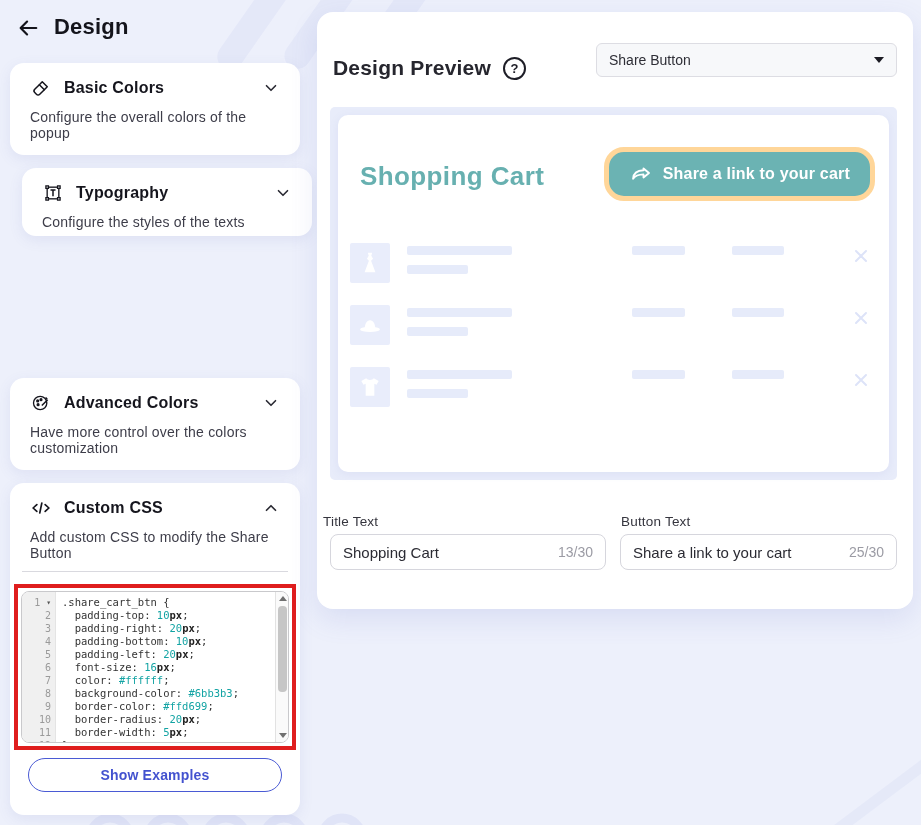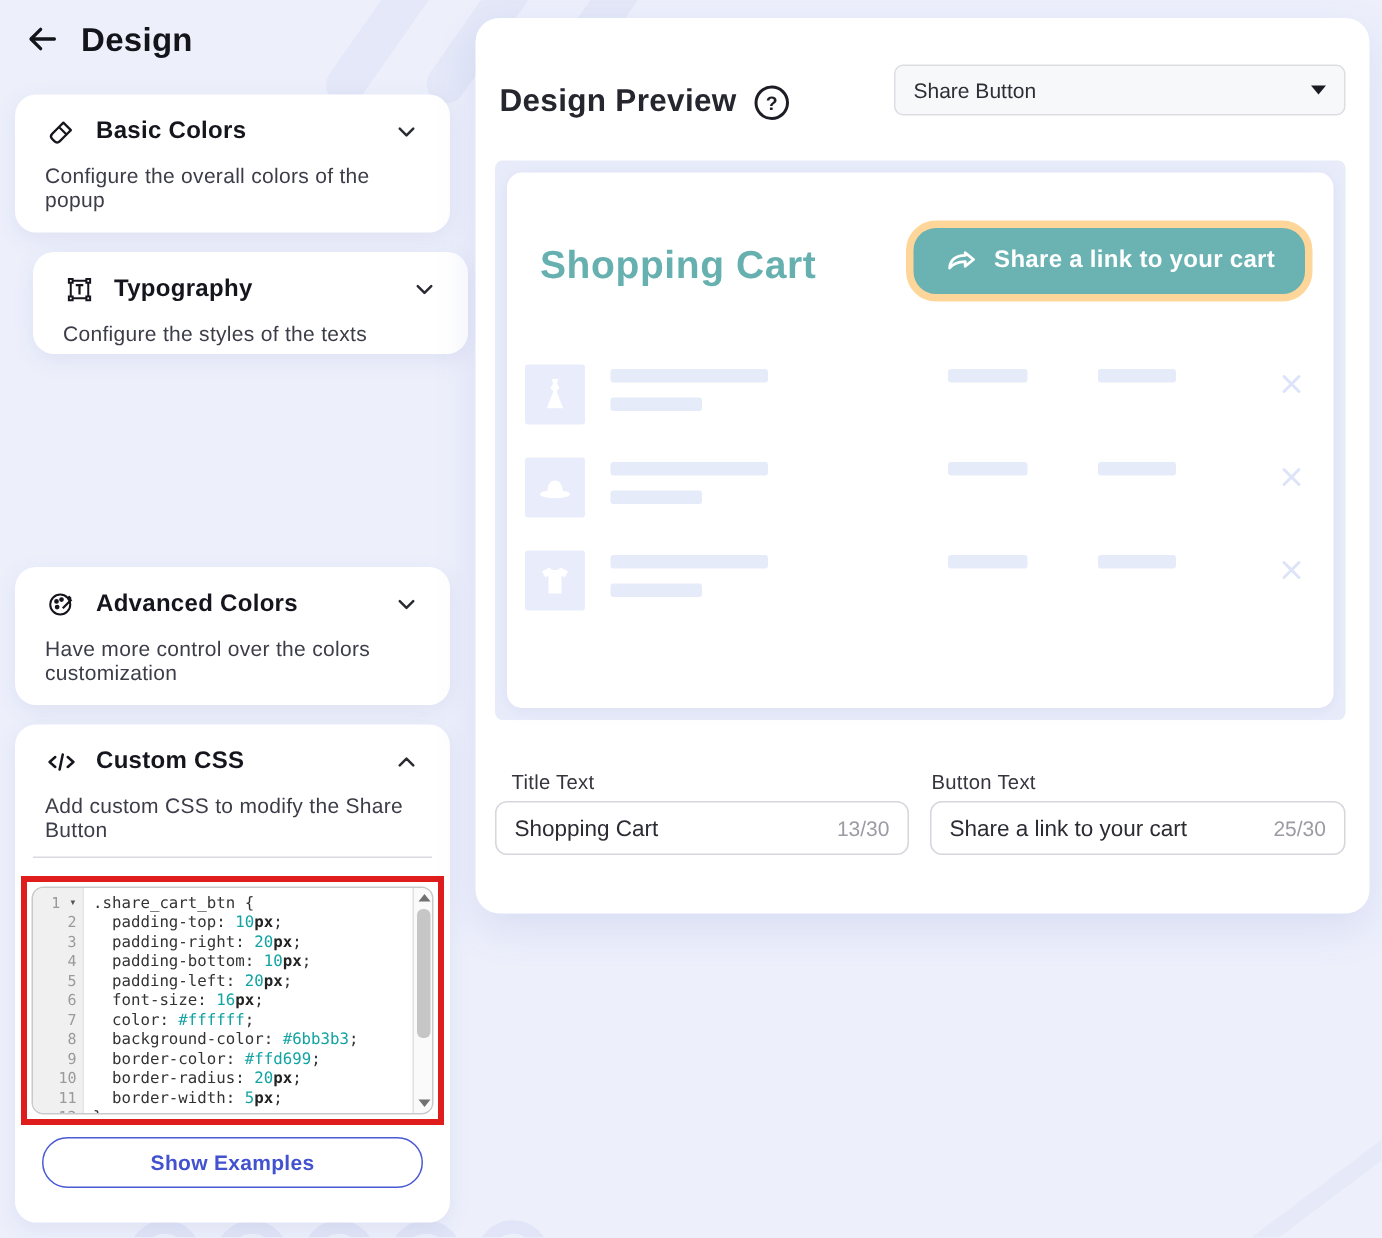--- a/index.html
+++ b/index.html
@@ -4,21 +4,21 @@
 <style>
   * { margin:0; padding:0; box-sizing:border-box; }
   html,body { width:921px; height:825px; }
   body { font-family:"Liberation Sans", sans-serif; background:#edf0fb; overflow:hidden; }
   #stage { position:relative; width:921px; height:825px; background:#edf0fb; }
 
   
   #bg-decor { position:absolute; inset:0; pointer-events:none; }
 
   
-  .side-header { position:absolute; left:16px; top:14px; display:flex; align-items:flex-start; gap:14px; }
+  .side-header { position:absolute; left:16px; top:14px; display:flex; align-items:flex-end; gap:14px; }
   .back-btn { width:24px; height:24px; display:flex; align-items:center; justify-content:center; cursor:pointer; }
   .side-title { font-size:22px; font-weight:800; color:#14141b; letter-spacing:.2px; }
 
   .card { position:absolute; left:10px; width:290px; background:#ffffff; border-radius:14px;
           box-shadow:0 4px 14px rgba(90,100,180,.10); }
   .card-head { display:flex; align-items:center; gap:12px; padding:14px 20px 0 20px; cursor:pointer; }
   .card-icon { width:22px; height:22px; flex:0 0 22px; display:flex; align-items:center; justify-content:center; }
   .card-title { font-size:16px; font-weight:800; color:#15151d; letter-spacing:.2px; flex:1; }
   .chev { width:18px; height:18px; }
   .card-desc { padding:10px 20px 0 20px; font-size:14px; color:#3d3d49; letter-spacing:.2px; }
@@ -287,21 +287,21 @@
           <div class="bar bar-short"></div>
           <div class="bar bar-sm1"></div>
           <div class="bar bar-sm2"></div>
           <svg class="row-close" viewBox="0 0 16 16" stroke="#dde3f8" stroke-width="2" stroke-linecap="round">
               <path d="M3 3l10 10M13 3L3 13"></path>
             </svg>
         </div>
       </div>
     </div>
 
-    <div class="field-label" style="left:24px; top:502px;">Title Text</div>
+    <div class="field-label" style="left:6px; top:502px;">Title Text</div>
     <div class="field-box" style="left:13px; top:522px; width:276px;">
       <input class="field-input" type="text" value="Shopping Cart" style="">
       <span class="field-counter">13/30</span>
     </div>
 
     <div class="field-label" style="left:304px; top:502px;">Button Text</div>
     <div class="field-box" style="left:303px; top:522px; width:277px;">
       <input class="field-input" type="text" value="Share a link to your cart" style="">
       <span class="field-counter">25/30</span>
     </div>

